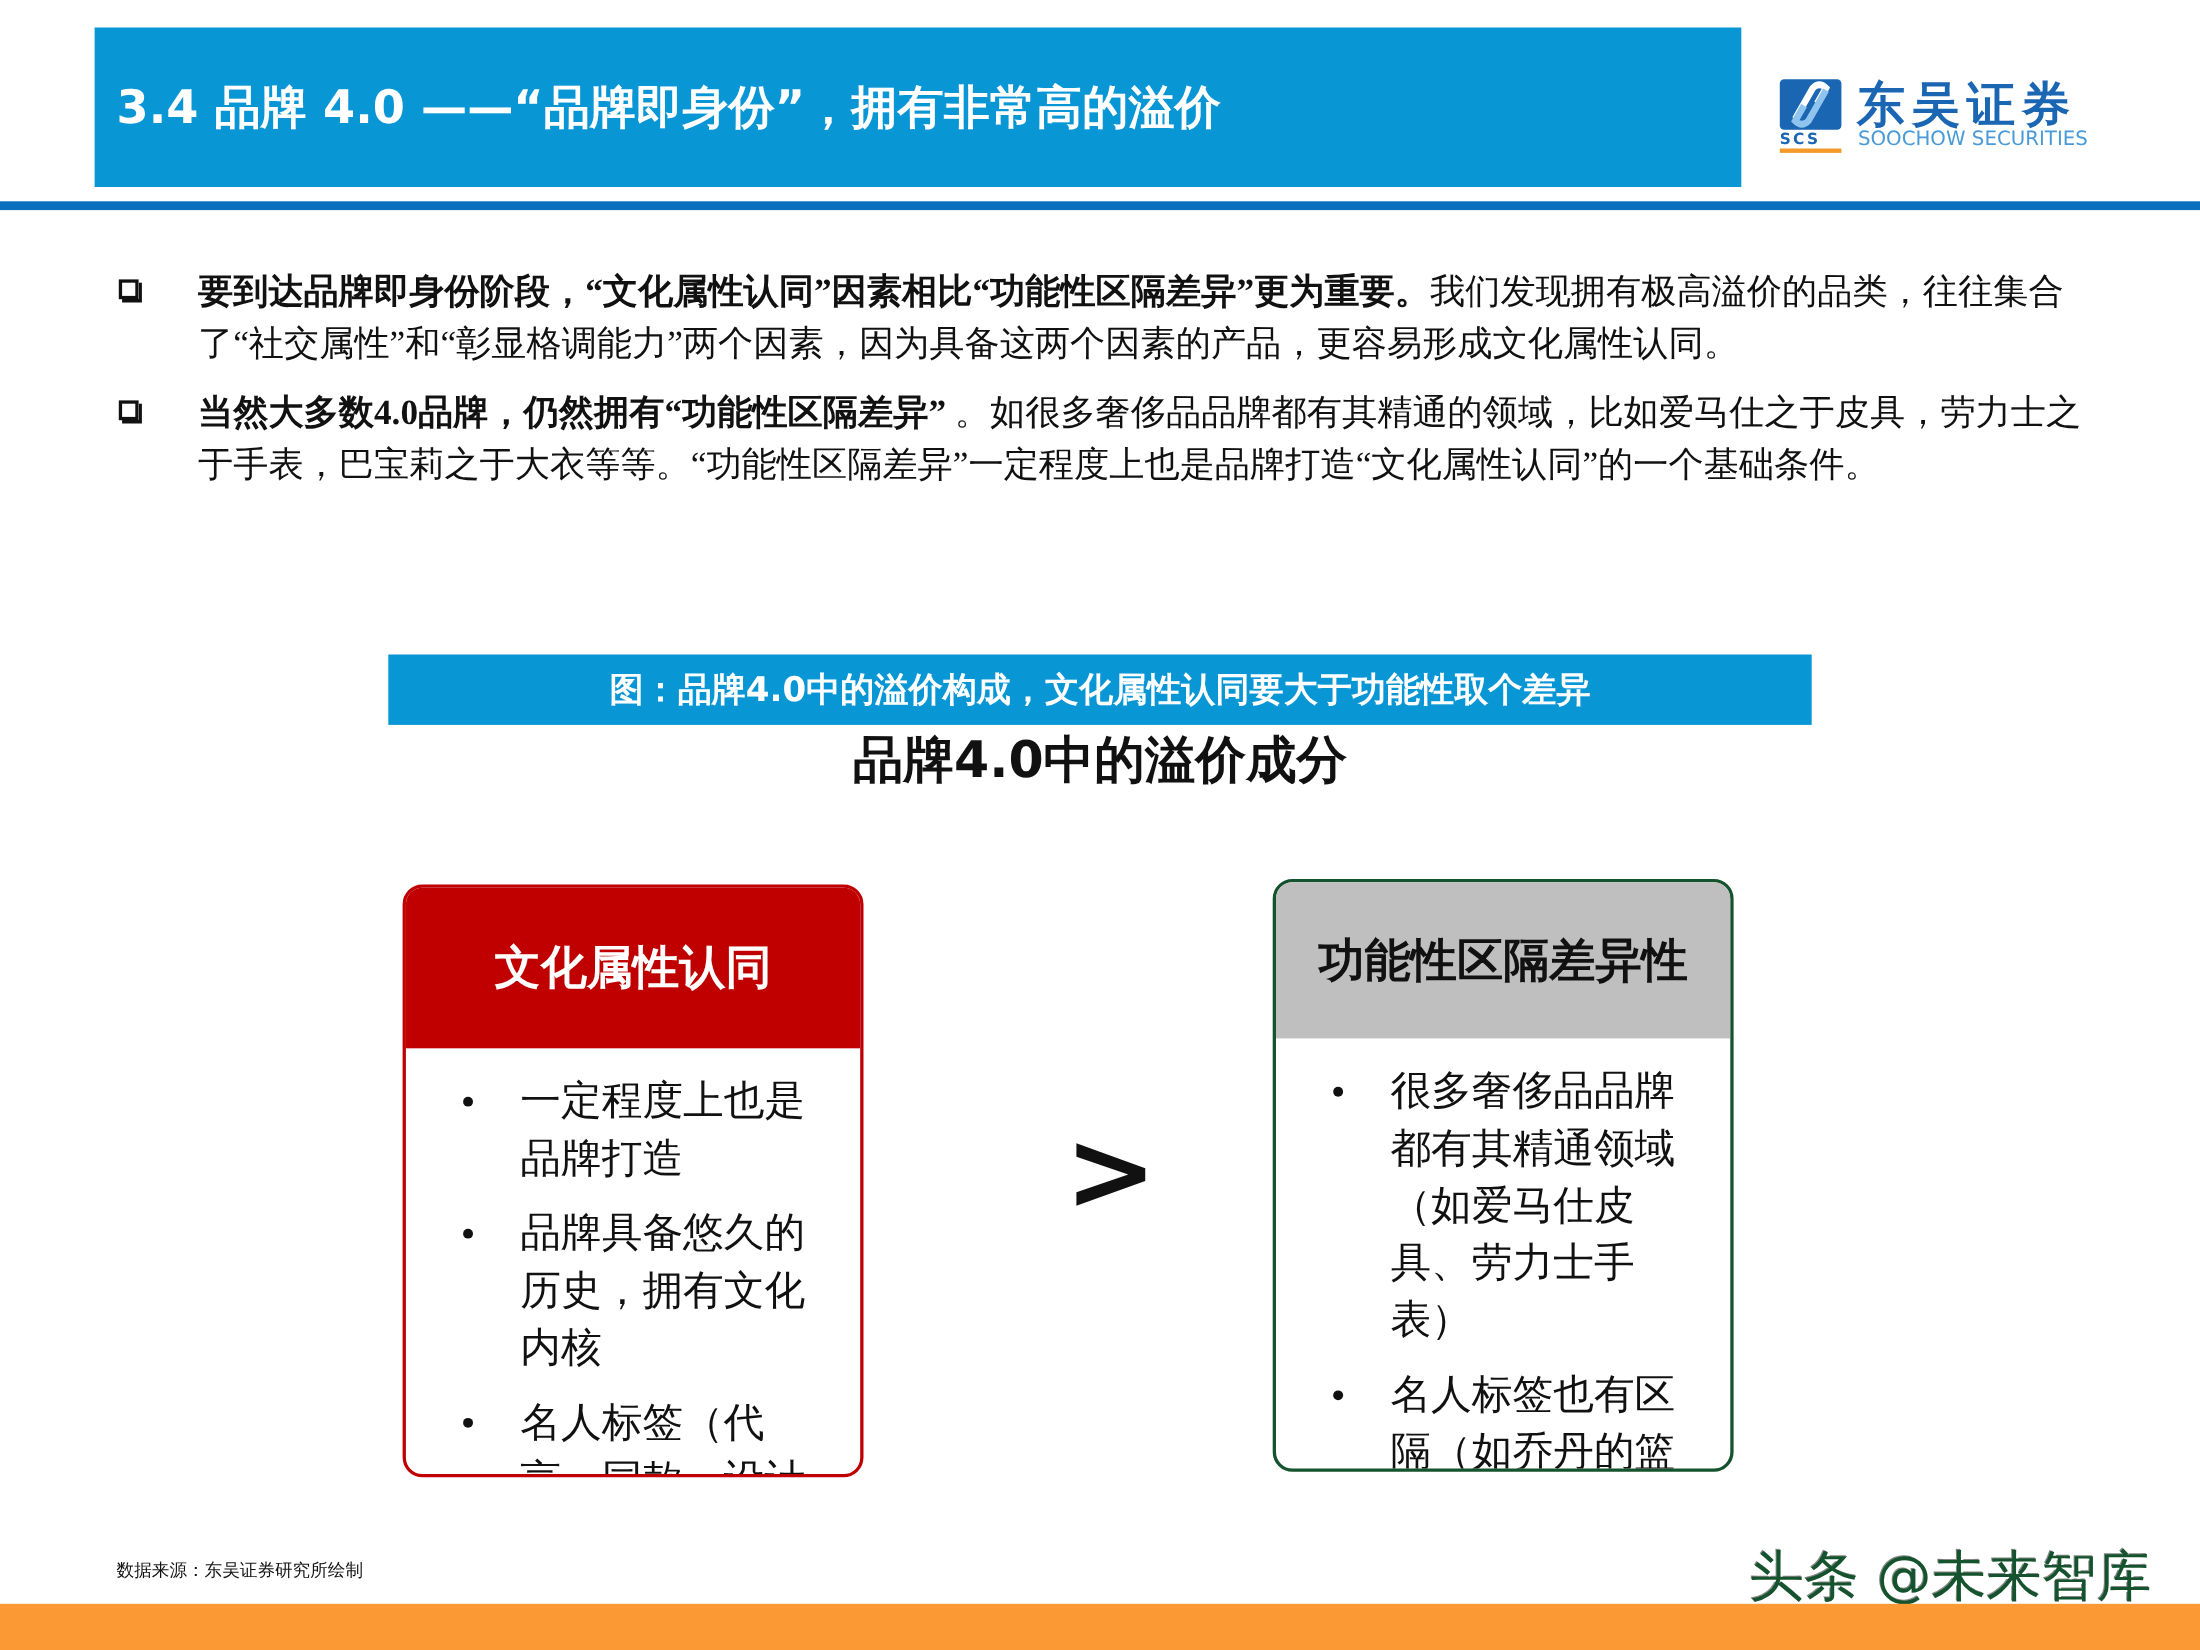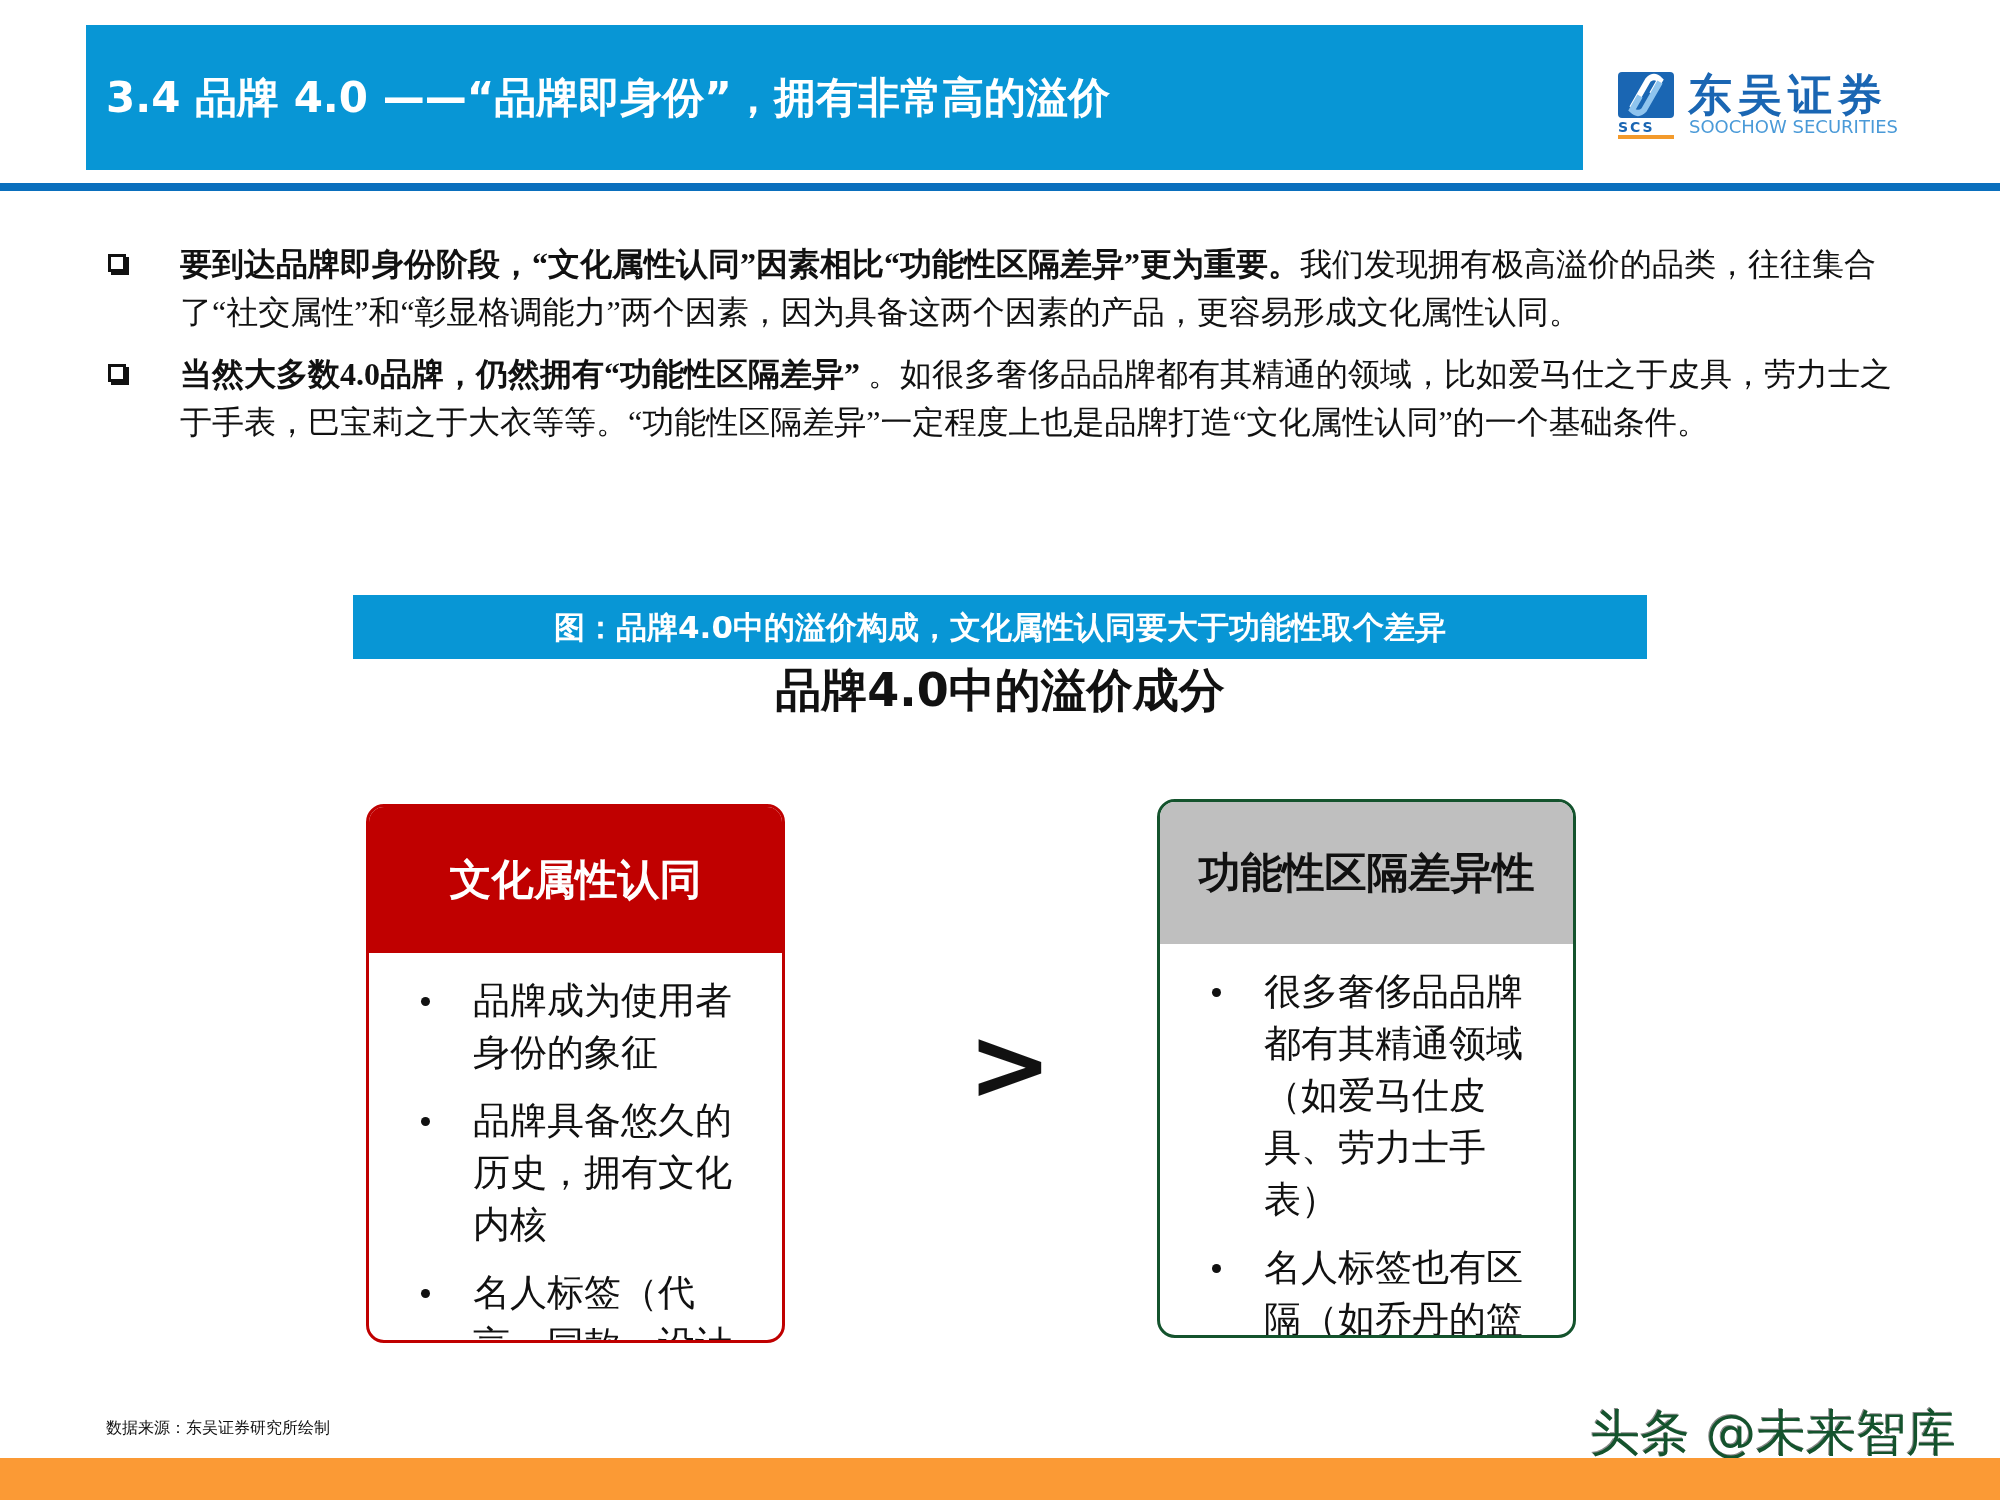--- a/index.html
+++ b/index.html
@@ -78,21 +78,21 @@
   </div>
 </div>
 
 <div class="caption-bar">图：品牌4.0中的溢价构成，文化属性认同要大于功能性取个差异</div>
 
 <div class="chart-title">品牌4.0中的溢价成分</div>
 
 <div class="card card-left">
   <div class="card-head">文化属性认同</div>
   <div class="card-body">
-    <div class="item"><span class="dot"></span><span>品牌成为使用者身份的象征</span></div>
+    <div class="item"><span class="dot"></span><span>一定程度上也是品牌打造</span></div>
     <div class="item"><span class="dot"></span><span>品牌具备悠久的历史，拥有文化内核</span></div>
     <div class="item"><span class="dot"></span><span>名人标签（代言、同款、设计师等等）</span></div>
   </div>
 </div>
 
 <div class="gt">&gt;</div>
 
 <div class="card card-right">
   <div class="card-head">功能性区隔差异性</div>
   <div class="card-body">

